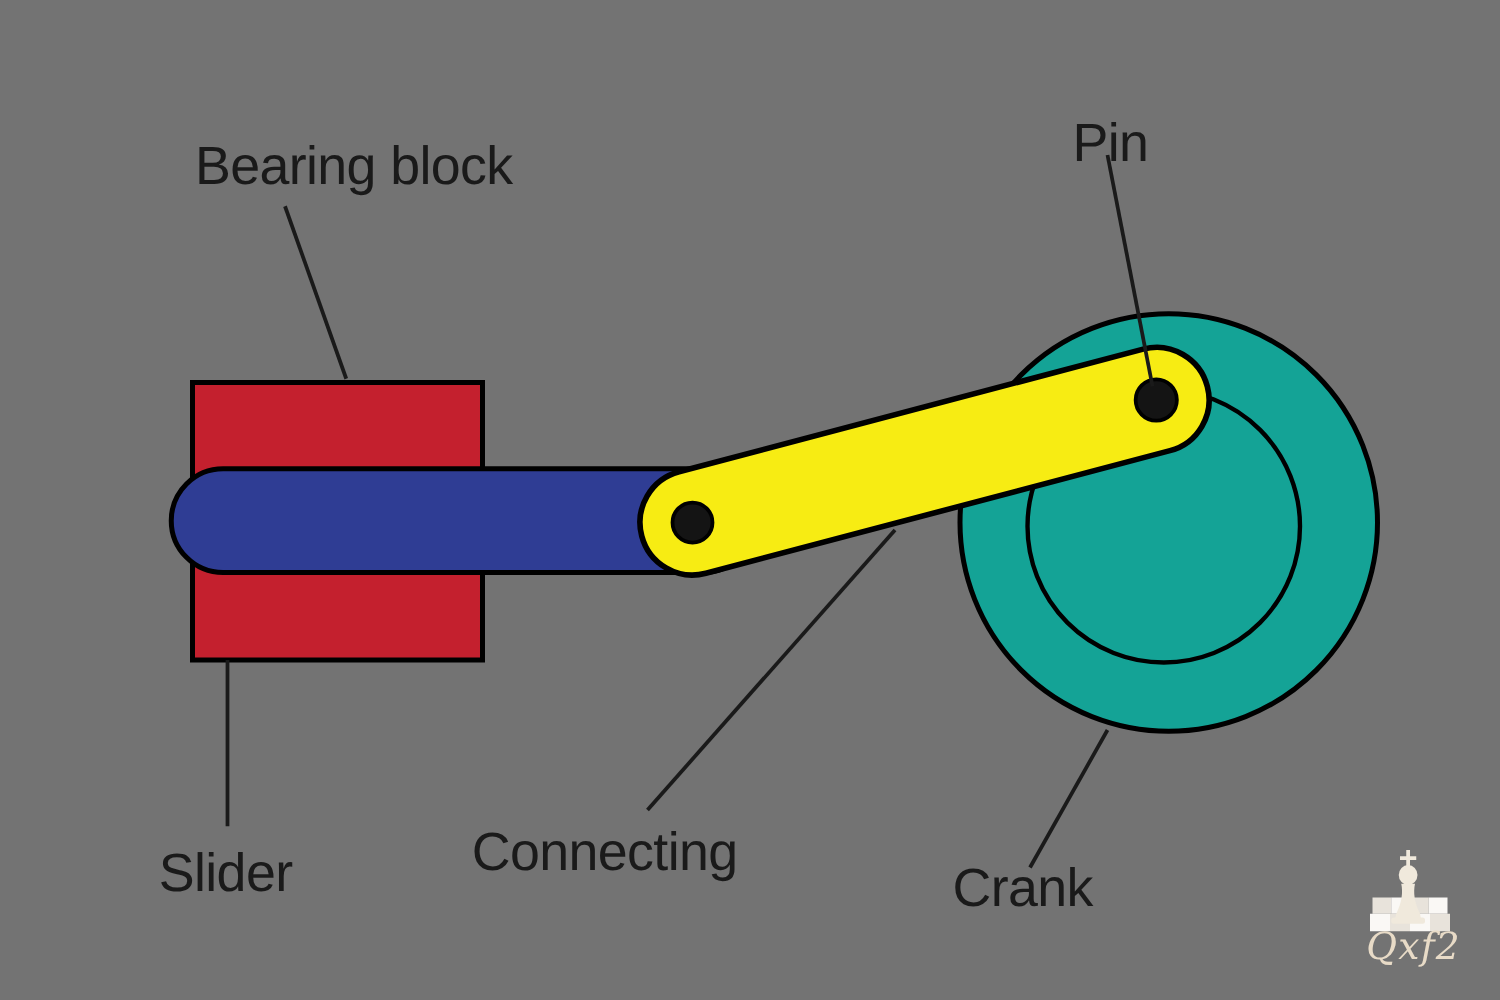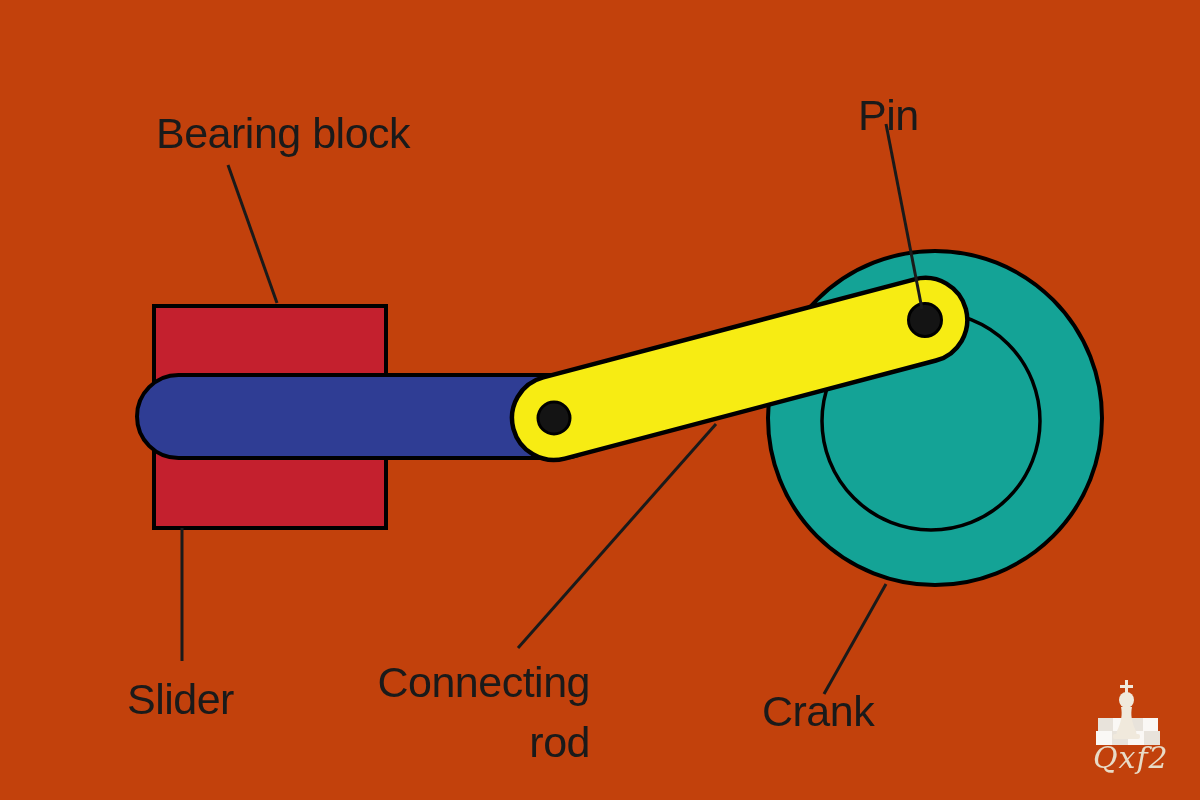--- a/index.html
+++ b/index.html
@@ -1,20 +1,20 @@
 <!DOCTYPE html>
 <html><head>
 <meta charset="utf-8">
 <style>
   html, body { margin: 0; padding: 0; background: #ffffff; }
   #stage {
     position: relative;
     width: 1200px;
     height: 800px;
-    background: #c2410c;
+    background: #737373;
     overflow: hidden;
     font-family: "Liberation Sans", sans-serif;
   }
   #diagram-svg {
     position: absolute;
     left: 0; top: 0;
     width: 1200px; height: 800px;
   }
   .label {
     position: absolute;
@@ -89,20 +89,19 @@
   </svg>
 
   <div class="label" style="left:156px; top:110px;">Bearing block</div>
 
   <div class="label" style="left:858px; top:92px;">Pin</div>
 
   <div class="label" style="left:127px; top:676px;">Slider</div>
 
   <div class="label label-center" style="left:340px; top:652px; width:250px;text-align:right;">
     <div>Connecting</div>
-    <div>rod</div>
   </div>
 
   <div class="label" style="left:762px; top:688px;">Crank</div>
 
   <div class="watermark-text">Qxf2</div>
 
 </div>
 
 </body></html>

